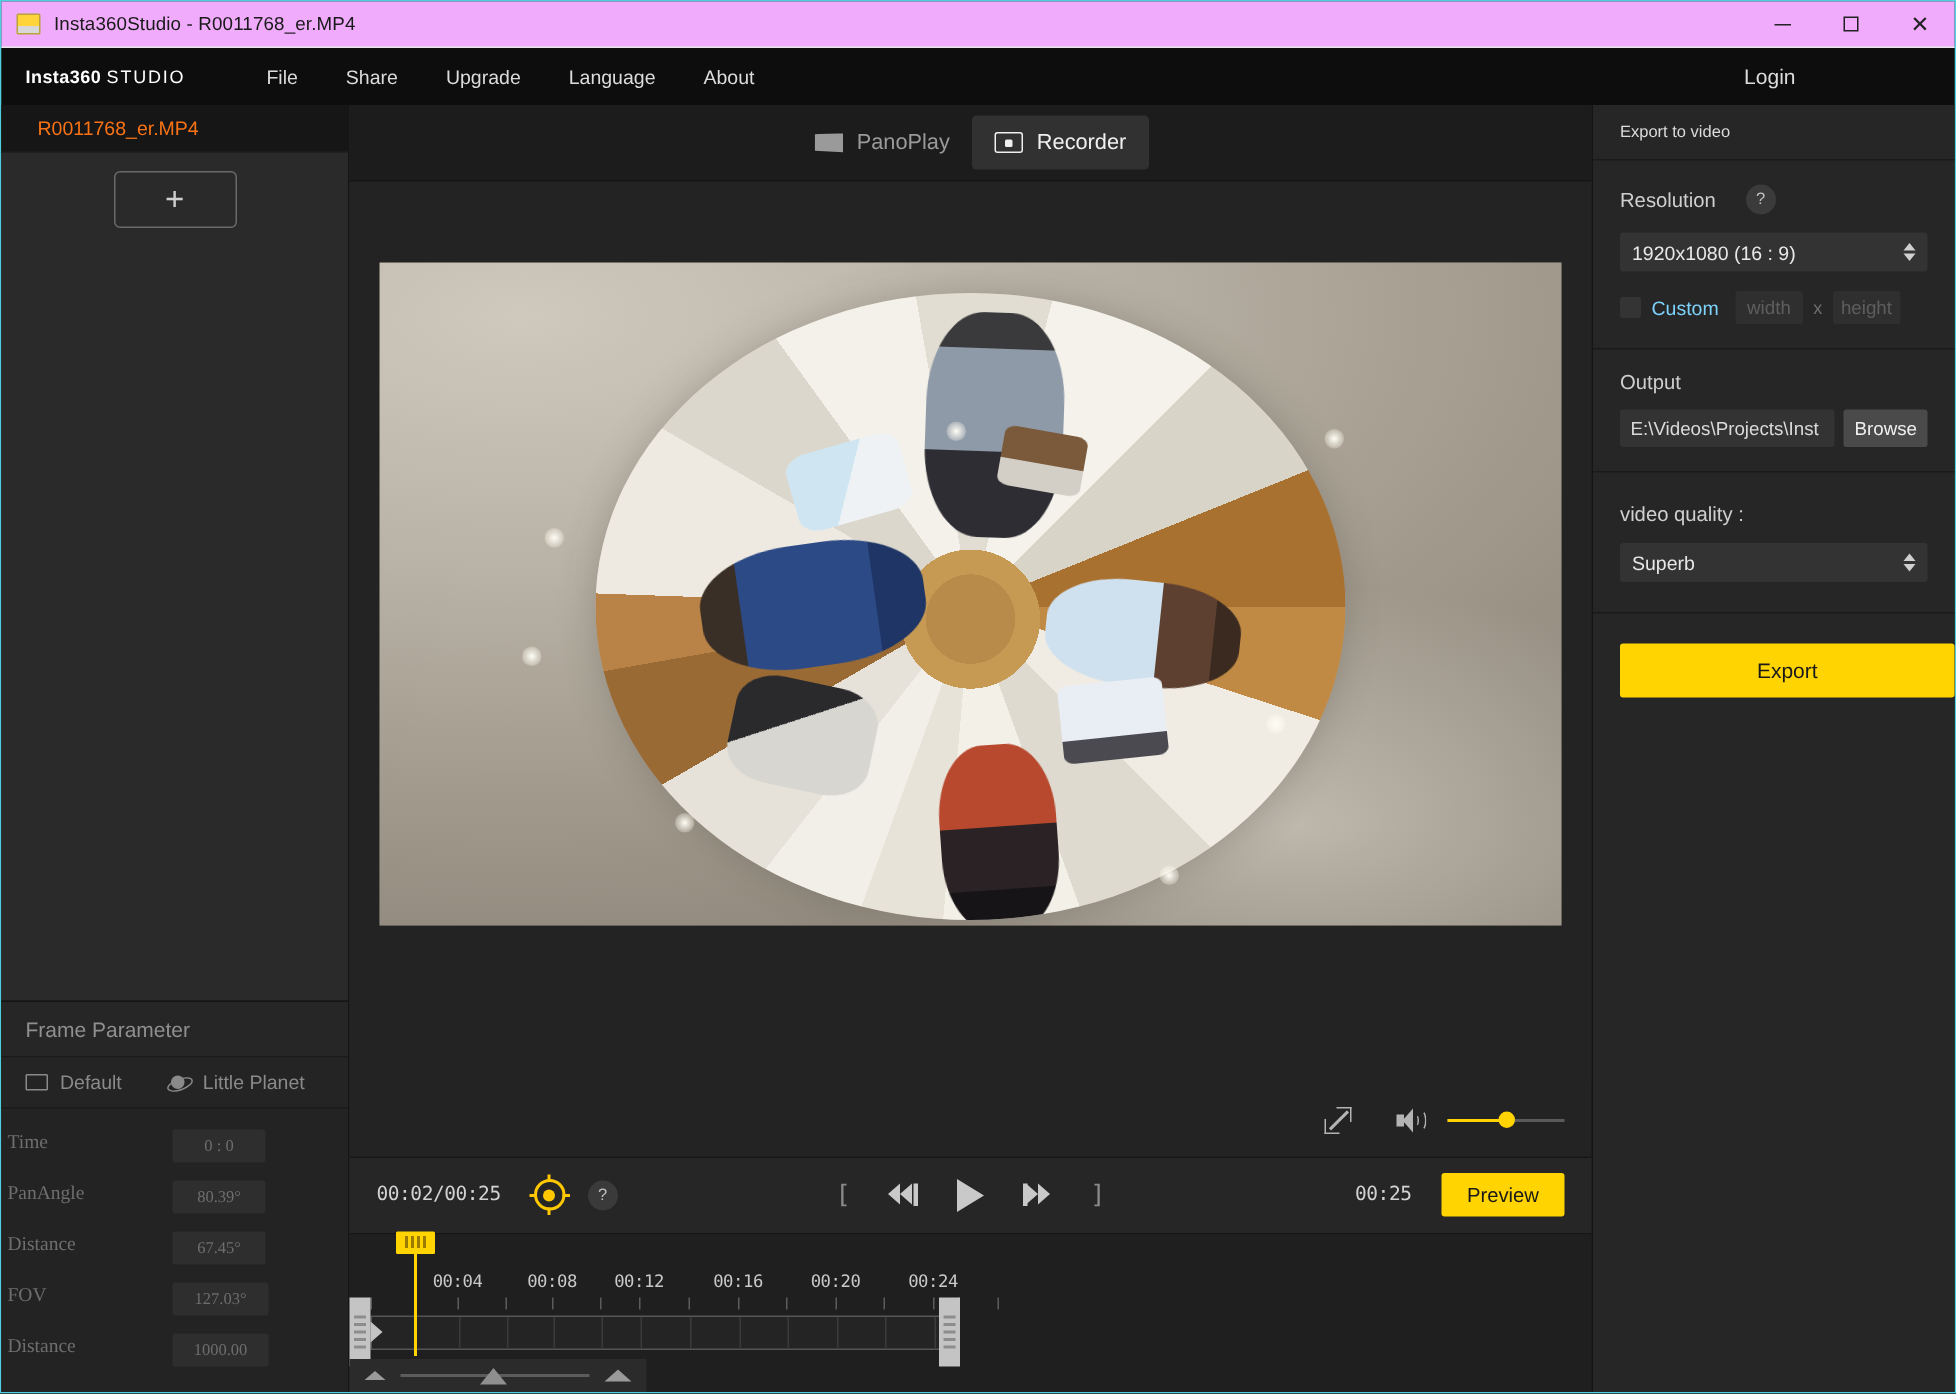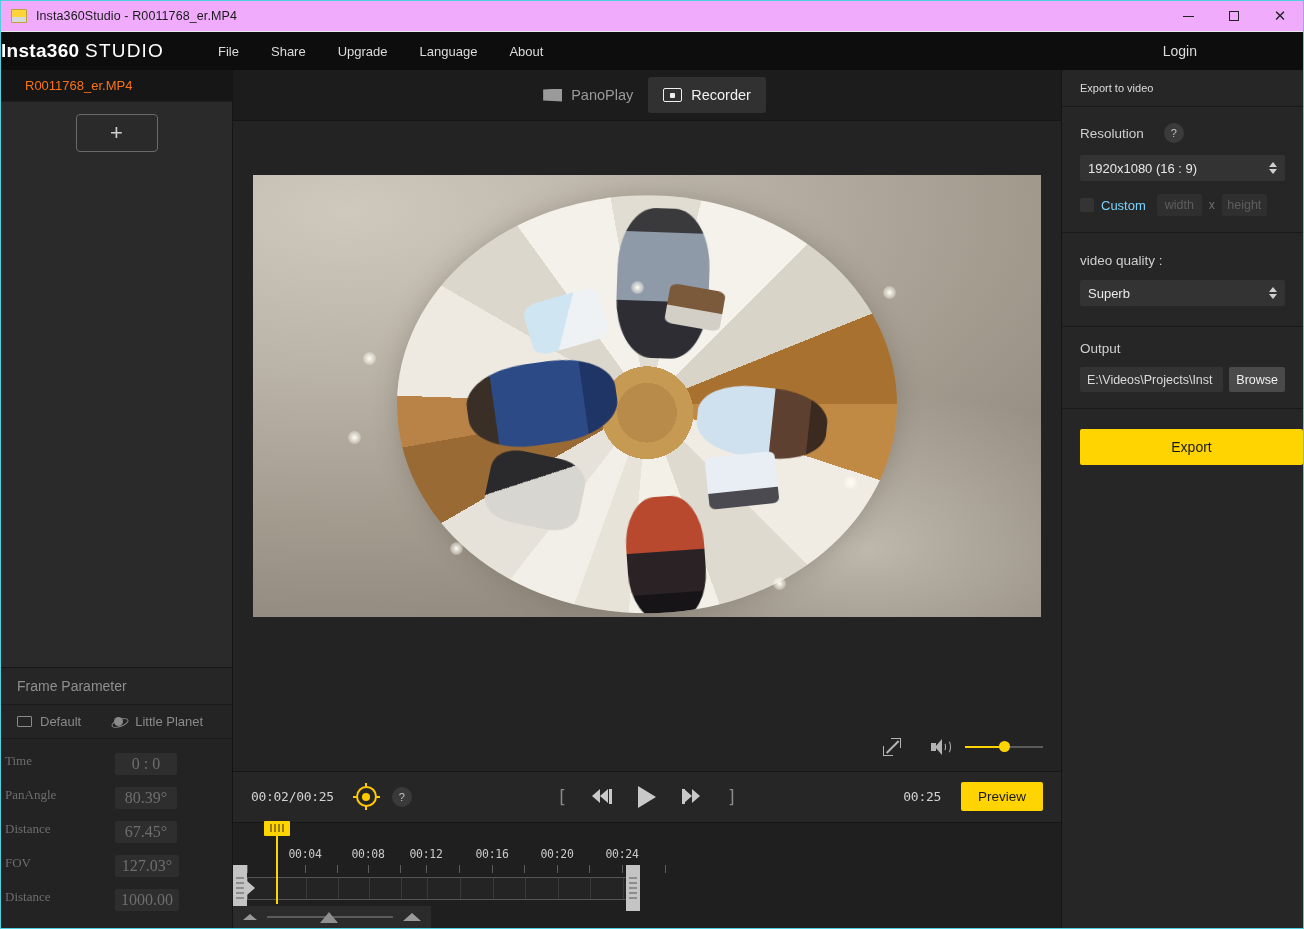--- a/index.html
+++ b/index.html
@@ -40,22 +40,22 @@
   .glyph-min { width: 11px; height: 1px; background: #222; display: block; }
   .glyph-max { width: 10px; height: 10px; border: 1px solid #222; display: block; }
   .glyph-close { font-size: 15px; line-height: 1; font-family: "DejaVu Sans", sans-serif; }
 
   
   .menubar {
     height: 38px; flex: 0 0 38px; background: #0d0d0d;
     display: flex; align-items: center; position: relative;
   }
   .brand {
-    color: #fff; font-size: 19px; font-weight: bold;
-    padding-left: 0; letter-spacing: .3px; white-space: nowrap;
+    color: #fff; font-size: 12px; font-weight: bold;
+    padding-left: 16px; letter-spacing: .3px; white-space: nowrap;
   }
   .brand .b2 { font-weight: normal; letter-spacing: 1.2px; }
   .menu-items { display: flex; align-items: center; margin-left: 38px; }
   .menu-item {
     color: #dcdcdc; font-size: 13px; padding: 0 16px; cursor: default;
     white-space: nowrap;
   }
   .login {
     position: absolute; right: 106px; top: 0; height: 38px;
     display: flex; align-items: center; color: #dcdcdc; font-size: 14px;
@@ -137,21 +137,21 @@
     border-radius: 50%; transform: rotate(-20deg);
   }
   .fp-rows { padding: 14px 0 0 0; }
   .fp-row {
     display: flex; align-items: flex-start; height: 34px; padding-left: 4px; font-family: Liberation Serif, serif;
   }
   .fp-label { width: 110px; font-size: 13px; color: #6e6e6e; }
   .fp-value {
     width: 62px; height: 22px; background: #2e2e2e; border-radius: 2px;
     display: flex; align-items: center; justify-content: center;
-    font-size: 16px; color: #6e6e6e;
+    font-size: 11px; color: #6e6e6e;
   }
   .fp-value.wide { width: 64px; }
 
   
   .centercol { flex: 1 1 auto; display: flex; flex-direction: column; min-width: 0; background: #232323; }
   .modebar {
     height: 51px; flex: 0 0 51px; background: #1c1c1c;
     display: flex; align-items: center; justify-content: center;
     border-bottom: 1px solid #151515;
   }
@@ -725,36 +725,36 @@
         </div>
         <div class="custom-row">
           <span class="chk"></span>
           <span class="custom-lbl">Custom</span>
           <span class="numbox">width</span>
           <span class="xsep">x</span>
           <span class="numbox">height</span>
         </div>
       </div>
 
+      <div class="ex-sec" style="padding-top:14px;padding-bottom:16px">
+        <div class="ex-label">Output</div>
+        <div class="out-row">
+          <span class="pathbox">E:\Videos\Projects\Inst</span>
+          <button class="btn-browse">Browse</button>
+        </div>
+      </div>
+
       <div class="ex-sec" style="padding-top:20px;padding-bottom:20px">
         <div class="ex-label">video quality :</div>
         <div class="sel">
           <span>Superb</span>
           <span class="spin">
               <i class="up"></i>
               <i class="dn"></i>
             </span>
         </div>
       </div>
 
-      <div class="ex-sec" style="padding-top:14px;padding-bottom:16px">
-        <div class="ex-label">Output</div>
-        <div class="out-row">
-          <span class="pathbox">E:\Videos\Projects\Inst</span>
-          <button class="btn-browse">Browse</button>
-        </div>
-      </div>
-
       <button class="btn-export">Export</button>
     </div>
 
   </div>
 </div>
 
 </body></html>

